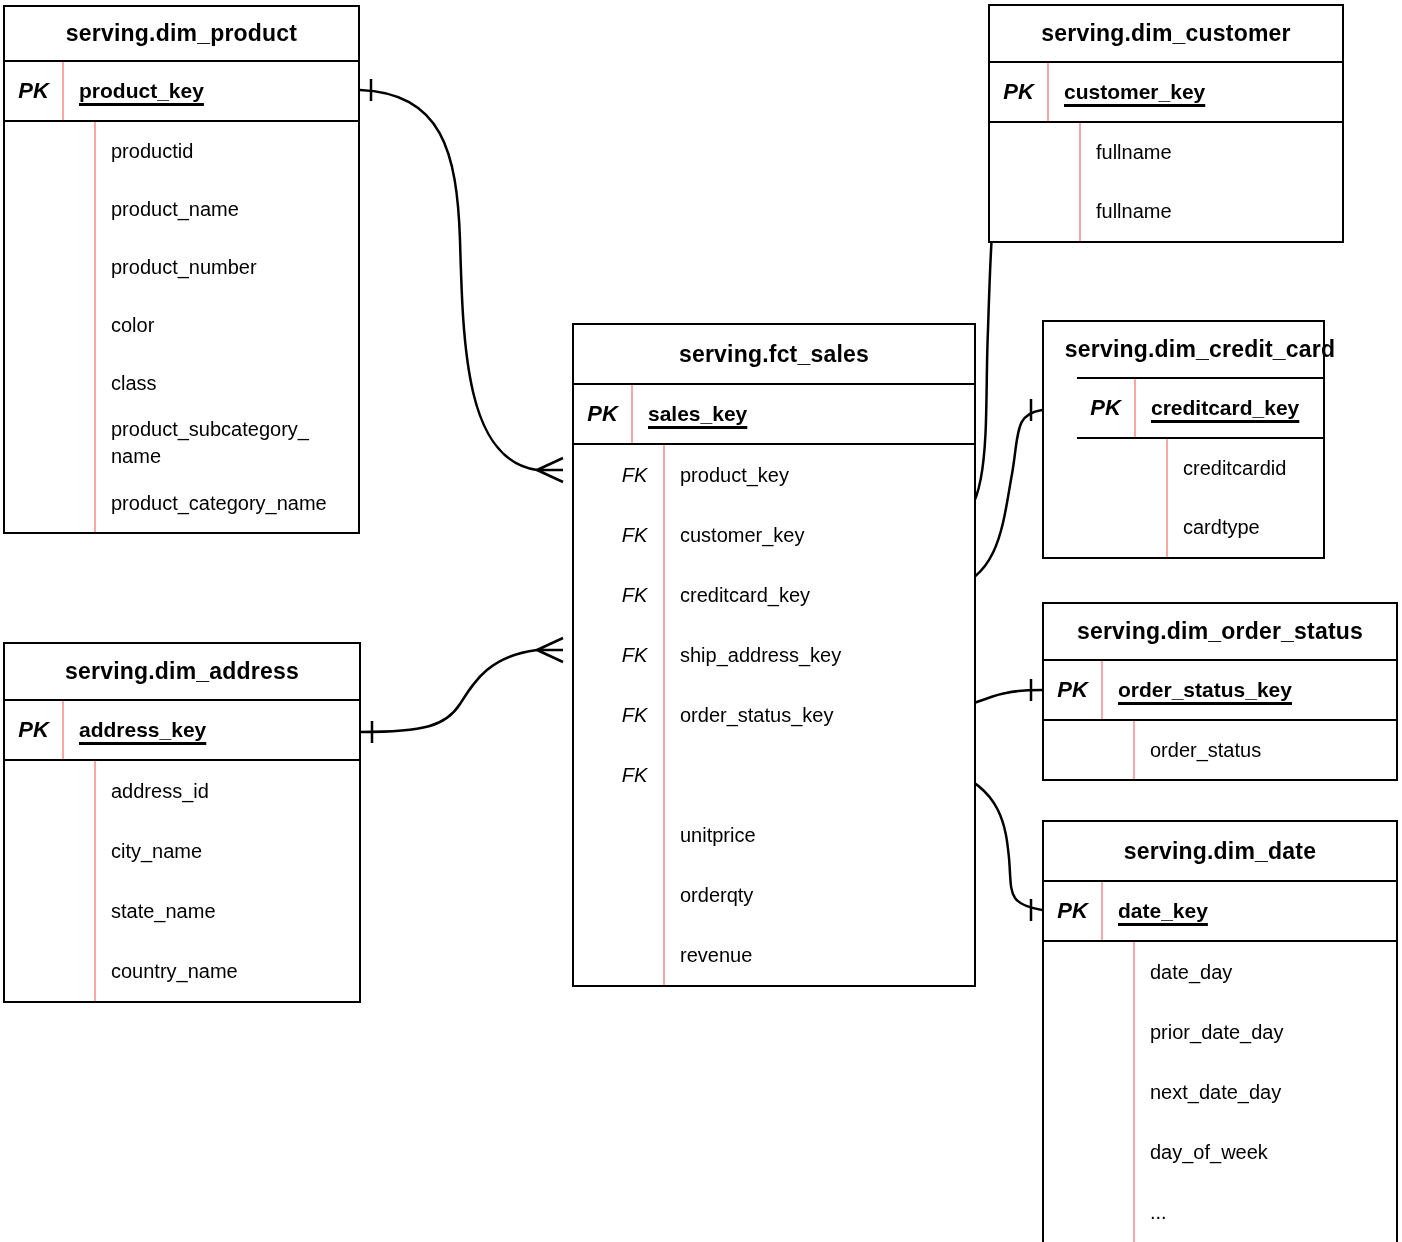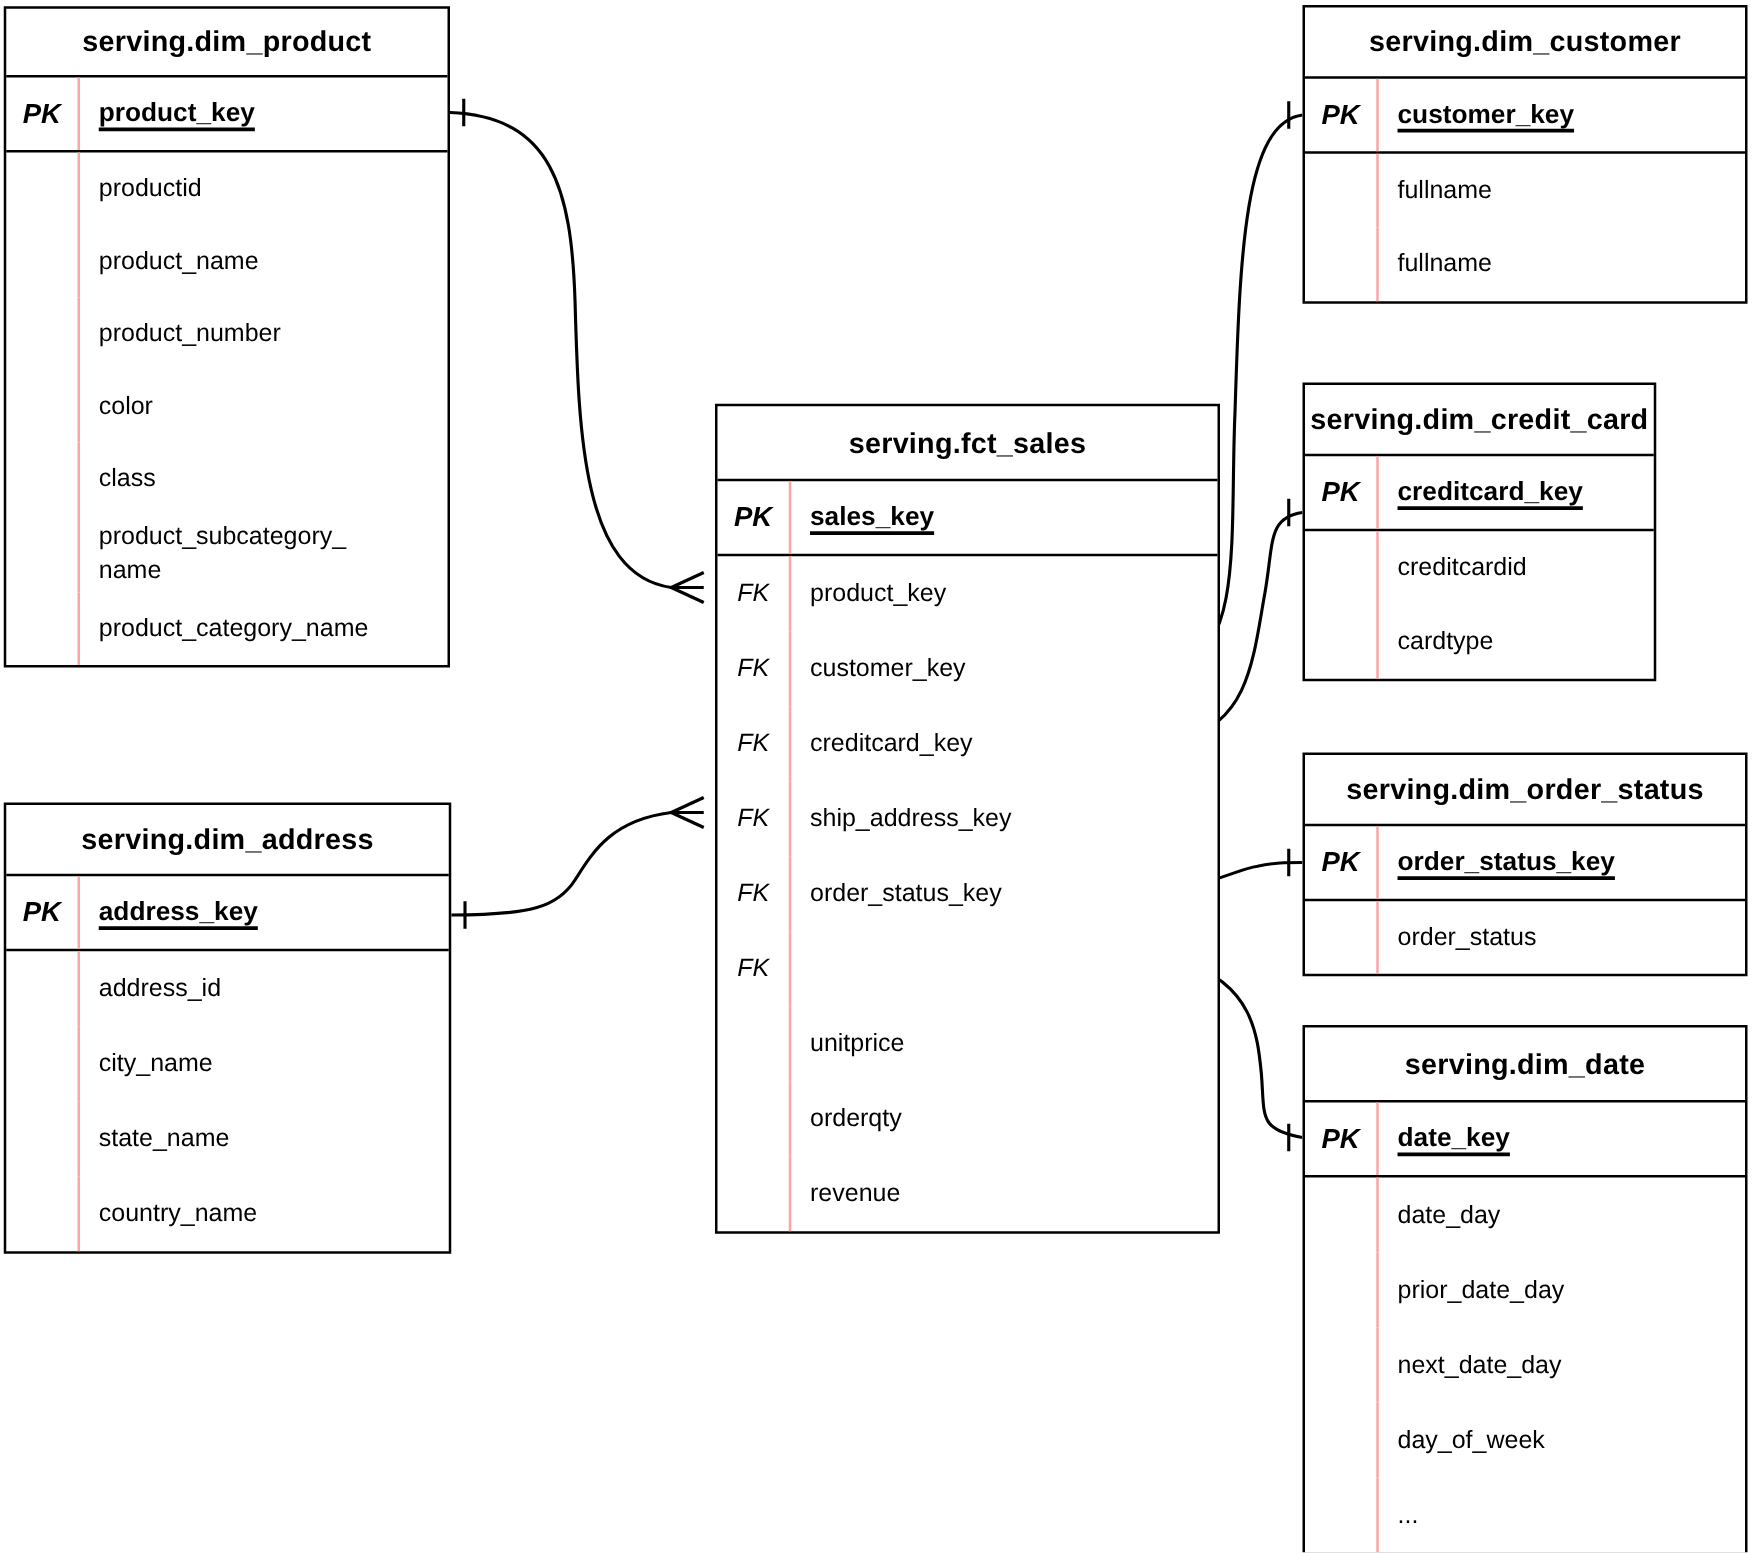--- a/index.html
+++ b/index.html
@@ -11,21 +11,21 @@
         font-weight:bold; font-size:23px; border-bottom:2px solid #000; letter-spacing:0.2px; }
   .pkrow { display:flex; height:60px; border-bottom:2px solid #000; align-items:stretch; }
   .kc { width:59px; flex:0 0 59px; border-right:2px solid #fca5a5; display:flex;
         align-items:center; justify-content:center; font-size:20px;font-style:italic; }
   .pkk { font-weight:bold; font-size:22px; }
   .nc { flex:1; display:flex; align-items:center; padding-left:15px; font-size:20px;
         white-space:pre-line; line-height:1.35; }
   .pkn { font-weight:bold; font-size:21px; text-decoration:underline;
          text-decoration-thickness:2.5px; text-underline-offset:5px; }
   .rows { display:flex; flex-direction:column; }
-  .row { display:flex; min-height:var(--rh); align-items:stretch; }
+  .row { display:flex; min-height:var(--rh); align-items:stretch;margin-left:32px; }
   .row .nc { padding-top:4px; padding-bottom:4px; }
 </style>
 </head>
 <body>
 
 <div class="canvas">
 
   <svg class="wires" viewBox="0 0 1402 1242" fill="none" stroke="#000" stroke-width="2.5" stroke-linejoin="round">
 
     <g>
@@ -97,21 +97,21 @@
           <span class="nc">product_subcategory_
 name</span>
         </div>
         <div class="row">
           <span class="kc"></span>
           <span class="nc">product_category_name</span>
         </div>
       </div>
   </section>
 
-  <section class="tbl" style="left:1042px; top:4px; width:356px; --rh:59px;">
+  <section class="tbl" style="left:988px; top:4px; width:356px; --rh:59px;">
     <header class="tt">serving.dim_customer</header>
     <div class="pkrow">
       <span class="kc pkk">PK</span>
       <span class="nc pkn">customer_key</span>
     </div>
     <div class="rows">
         <div class="row">
           <span class="kc"></span>
           <span class="nc">fullname</span>
         </div>
@@ -160,21 +160,21 @@
           <span class="kc"></span>
           <span class="nc">orderqty</span>
         </div>
         <div class="row">
           <span class="kc"></span>
           <span class="nc">revenue</span>
         </div>
       </div>
   </section>
 
-  <section class="tbl" style="left:1042px; top:306px; width:283px; --rh:59px;">
+  <section class="tbl" style="left:1042px; top:320px; width:283px;padding-left:33px; --rh:59px;">
     <header class="tt">serving.dim_credit_card</header>
     <div class="pkrow">
       <span class="kc pkk">PK</span>
       <span class="nc pkn">creditcard_key</span>
     </div>
     <div class="rows">
         <div class="row">
           <span class="kc"></span>
           <span class="nc">creditcardid</span>
         </div>

